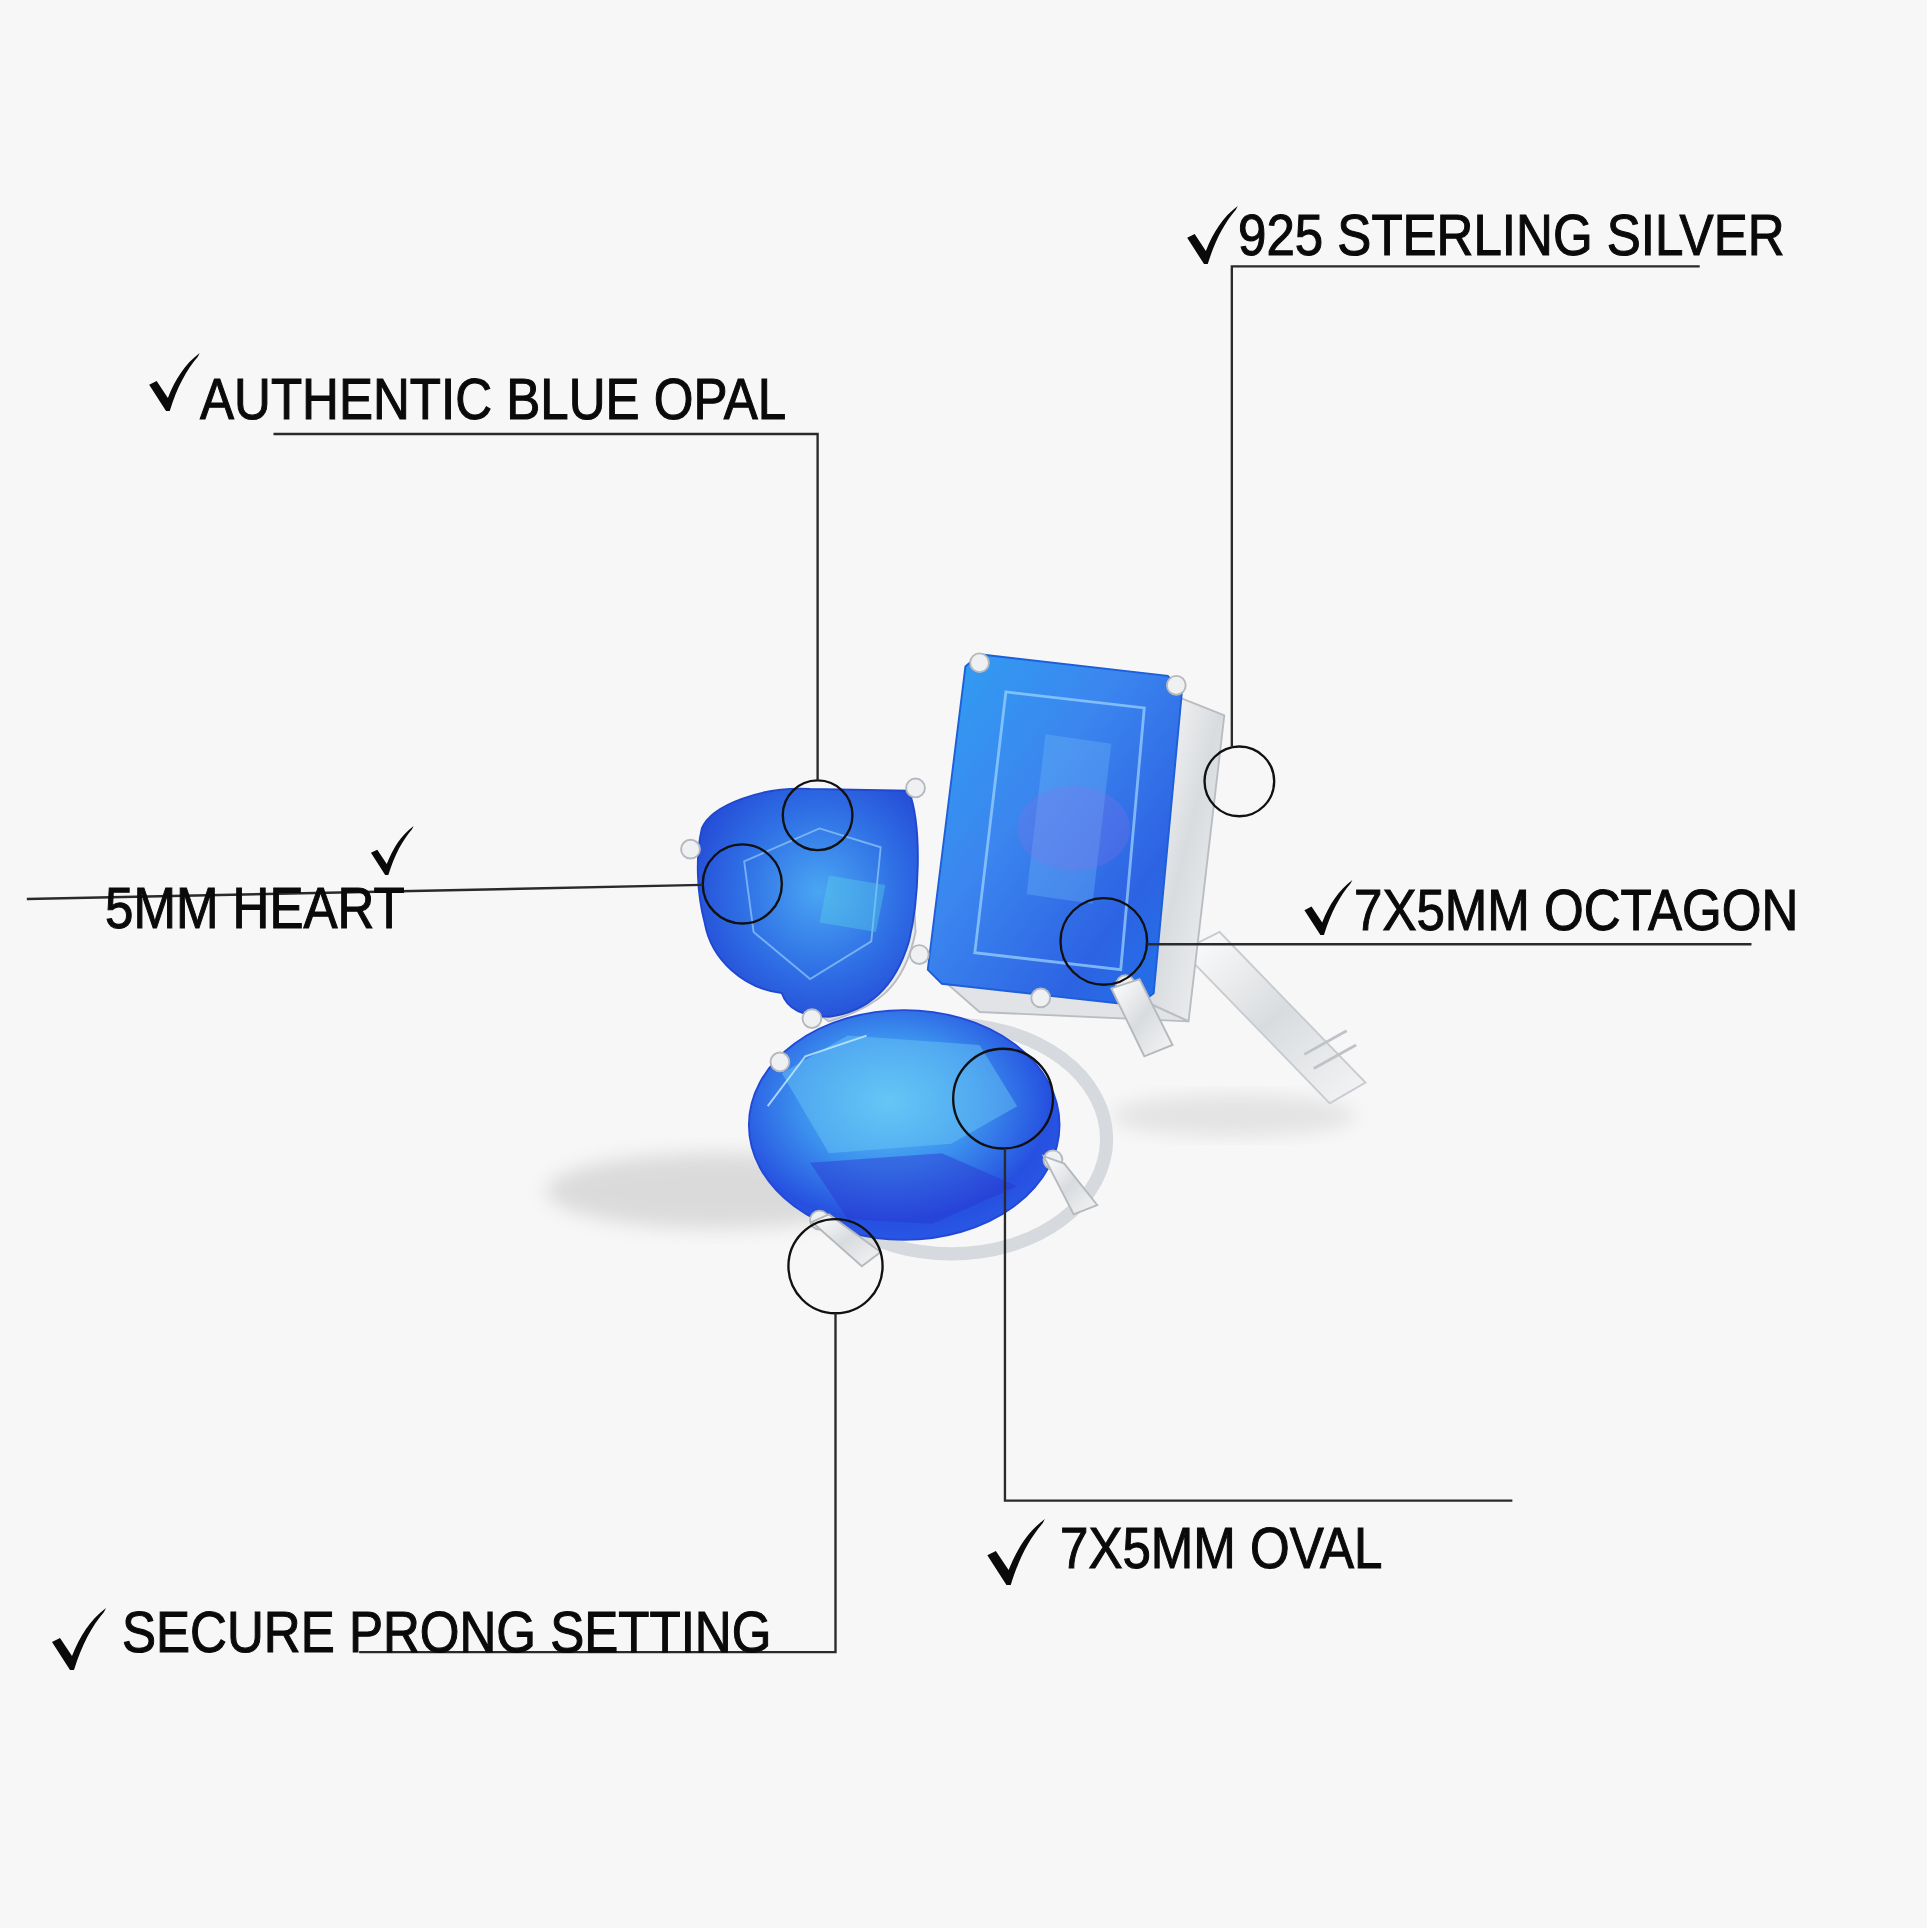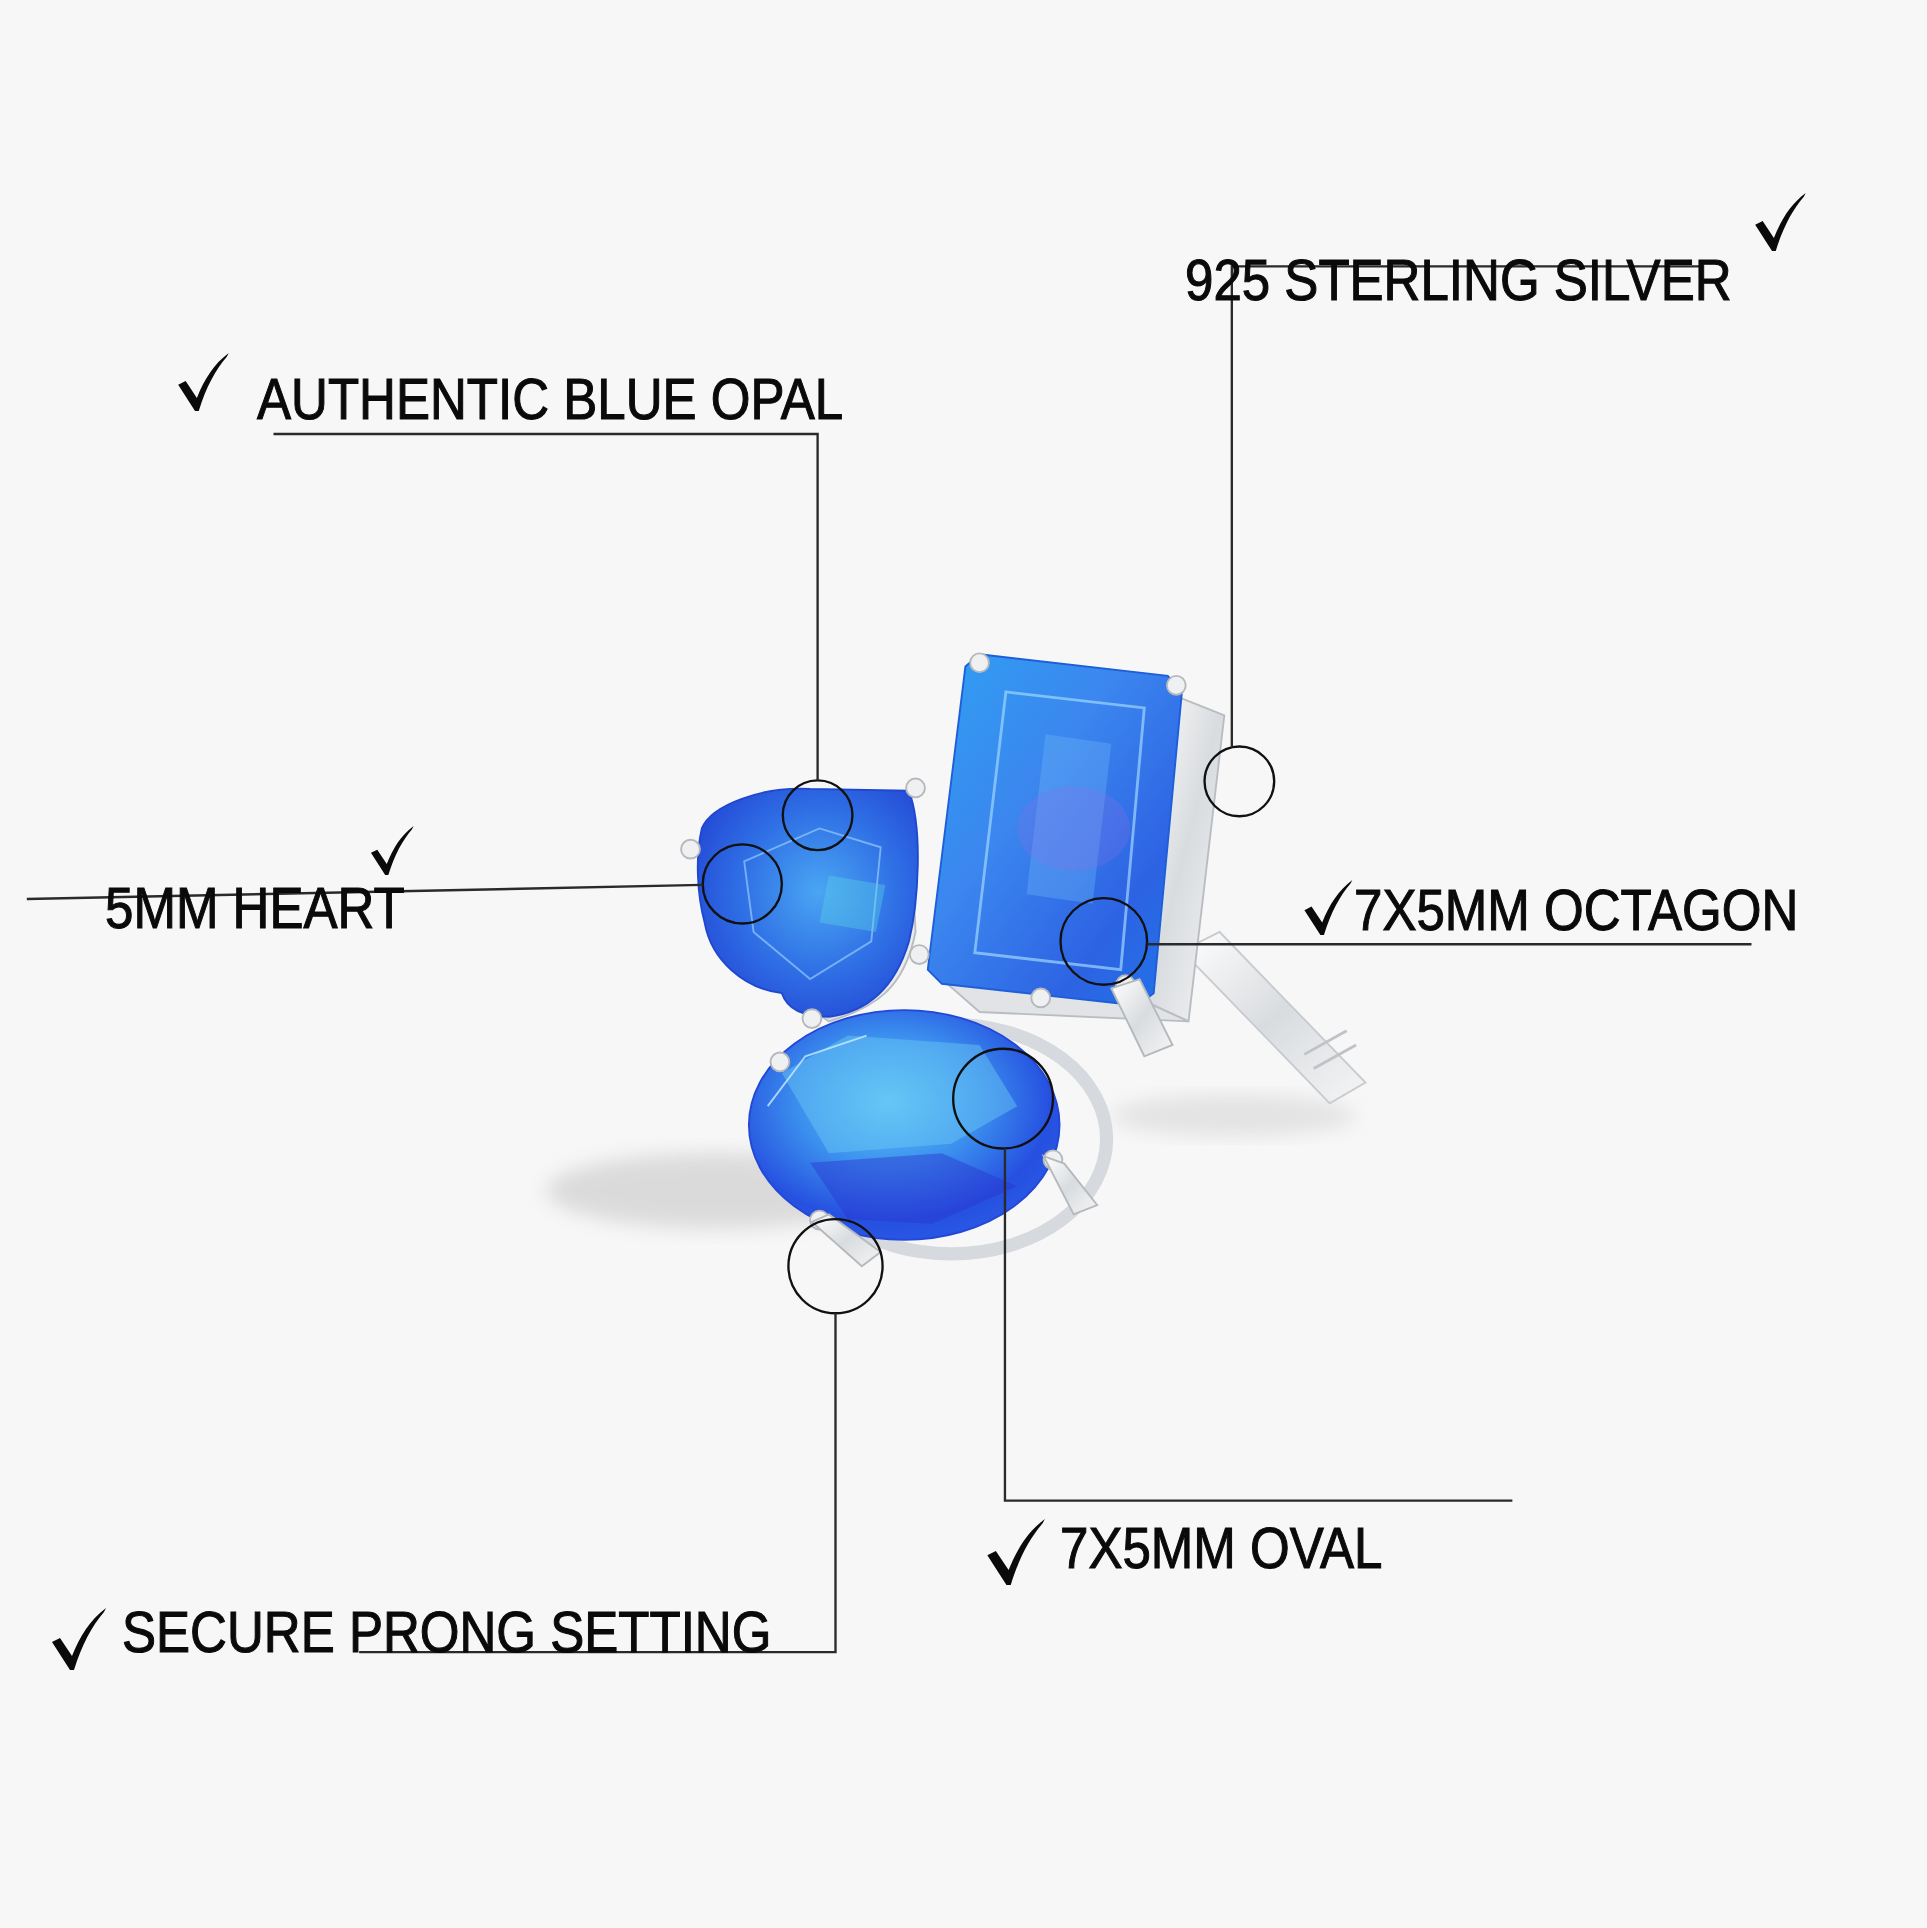--- a/index.html
+++ b/index.html
@@ -138,30 +138,30 @@
     <g stroke="#2a2a2a" stroke-width="2.5" fill="none">
       <polyline points="1805,283 1308,283 1308,793"></polyline>
       <polyline points="290,461 868,461 868,829"></polyline>
       <polyline points="28,955 746,940"></polyline>
       <polyline points="1860,1003 1218,1003"></polyline>
       <polyline points="1606,1594 1067,1594 1067,1220"></polyline>
       <polyline points="381,1755 887,1755 887,1395"></polyline>
     </g>
   </svg>
 
-  <div class="label" style="left:1185px; top:193px; height:71px;flex-direction:column;">
+  <div class="label" style="left:1185px; top:193px; height:71px;">
     <span class="check">
       <svg width="53" height="58" viewBox="0 0 56 62">
           <path d="M2,34 L10,30 L22,48 C30,28 40,12 56,0 L54,4 C42,18 32,36 24,62 L20,62 Z" fill="#0a0a0a"></path>
         </svg>
     </span>
     <span class="text">925 STERLING SILVER</span>
   </div>
 
-  <div class="label" style="left:176px; top:353px; height:75px;gap:28px;">
+  <div class="label" style="left:147px; top:353px; height:75px;">
     <span class="check" style="margin-bottom:17px;">
       <svg width="53" height="58" viewBox="0 0 56 62">
           <path d="M2,34 L10,30 L22,48 C30,28 40,12 56,0 L54,4 C42,18 32,36 24,62 L20,62 Z" fill="#0a0a0a"></path>
         </svg>
     </span>
     <span class="text">AUTHENTIC BLUE OPAL</span>
   </div>
 
   <div class="label" style="left:105px; top:826px; height:56px;flex-direction:column;">
     <span class="check" style="margin-right:28px; margin-bottom:3.8px;">

